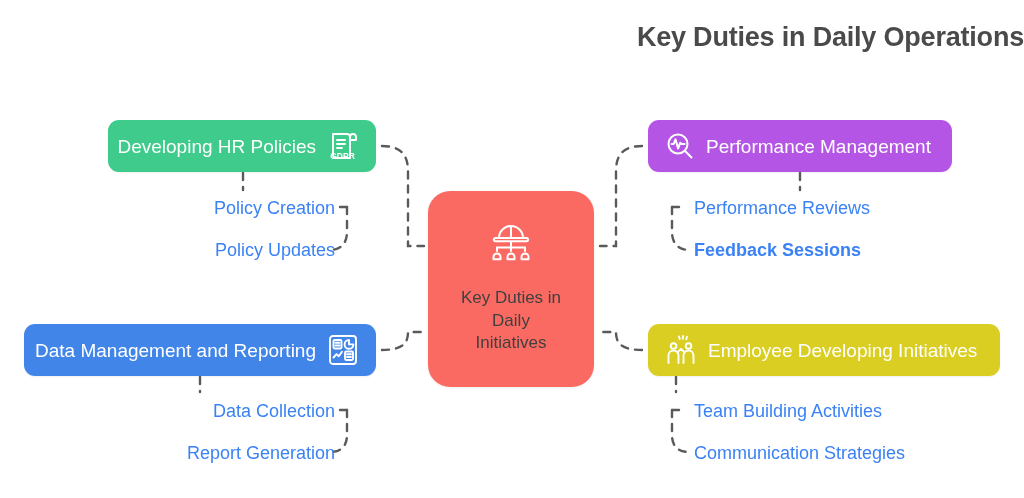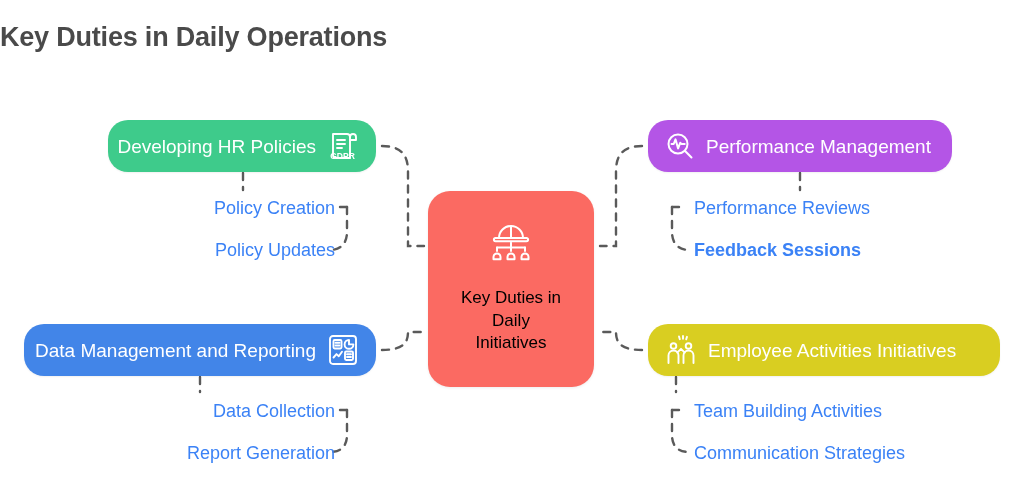--- a/index.html
+++ b/index.html
@@ -6,52 +6,52 @@
   html, body {
     width: 1024px; height: 498px;
     background: #ffffff;
     font-family: "Liberation Sans", sans-serif;
     overflow: hidden;
   }
   #stage { position: relative; width: 1024px; height: 498px; background:#fff; }
 
   #title {
     position: absolute; left: 0; top: 22px; width: 1024px;
-    text-align: left;
+    text-align: right;
     font-size: 27px; font-weight: bold; color: #4a4a4a;
     letter-spacing: -0.2px;
   }
 
   svg#wires { position: absolute; left:0; top:0; width:1024px; height:498px; pointer-events:none; }
 
   .node {
     position: absolute;
     display: flex; align-items: center;
-    border-radius: 20px;
+    border-radius: 11px;
     color: #ffffff;
     padding: 0 16px;
     height: 52px;
     box-shadow: 0 1px 2px rgba(0,0,0,.06);
   }
   .node .label { font-size: 19px; font-weight: 400; white-space: nowrap; line-height: 1; }
   .node .ico { flex: 0 0 auto; display:flex; align-items:center; justify-content:center; }
   .node.icon-right .ico { margin-left: 10px; }
   .node.icon-left  .ico { margin-right: 10px; }
 
   
   #node-hr      { left: 108px; top: 120px; width: 268px; background: #3ECB8B; justify-content: flex-end;}
   #node-perf    { left: 648px; top: 120px; width: 304px; background: #B455E6; }
   #node-data    { left:  24px; top: 324px; width: 352px; background: #4285E8; justify-content: flex-end;}
   #node-engage  { left: 648px; top: 324px; width: 352px; background: #D9CE21; }
 
   #node-center {
     position: absolute; left: 428px; top: 191px; width: 166px; height: 196px;
     background: #FB6A62; border-radius: 22px;
     display: flex; flex-direction: column; align-items: center; justify-content: center;
-    color: #000000; text-align: center; gap: 10px;
+    color: #404040; text-align: center; gap: 10px;
     box-shadow: 0 1px 3px rgba(0,0,0,.07);
   }
   #node-center .ctext { font-size: 17px; line-height: 1.35; }
 
   .sub {
     position: absolute;
     font-size: 18px; color: #3b82f6; white-space: nowrap;
   }
 
   
@@ -150,21 +150,21 @@
         <g fill="none" stroke="#fff" stroke-width="1.9" stroke-linecap="round" stroke-linejoin="round">
           <path d="M15 3.5 L15.8 6.2 M19 3 L19 5.8 M23 3.8 L22.2 6.4"></path>
           <circle cx="9.5" cy="13" r="2.8"></circle>
           <circle cx="24.5" cy="13" r="2.8"></circle>
           <path d="M4.5 30 v-7.5 a5 5 0 0 1 5 -5 a5 5 0 0 1 5 5 V30"></path>
           <path d="M19.5 30 v-7.5 a5 5 0 0 1 5 -5 a5 5 0 0 1 5 5 V30"></path>
           <path d="M13.2 19.6 L17 15.8 L20.8 19.6"></path>
         </g>
       </svg>
     </span>
-    <span class="label">Employee Activities Initiatives</span>
+    <span class="label">Employee Developing Initiatives</span>
   </div>
 
   <div id="node-center">
     <span class="ico">
       <svg width="54" height="50" viewBox="0 0 54 50">
         <g fill="none" stroke="#fff" stroke-width="2" stroke-linecap="round" stroke-linejoin="round">
           <path d="M15 15 a12 12 0 0 1 24 0"></path>
           <path d="M27 3.5 v11.5"></path>
           <path d="M11.5 15 h31 a1.6 1.6 0 0 1 0 3.2 h-31 a1.6 1.6 0 0 1 0 -3.2 Z"></path>
           <path d="M27 19.5 v5"></path>

